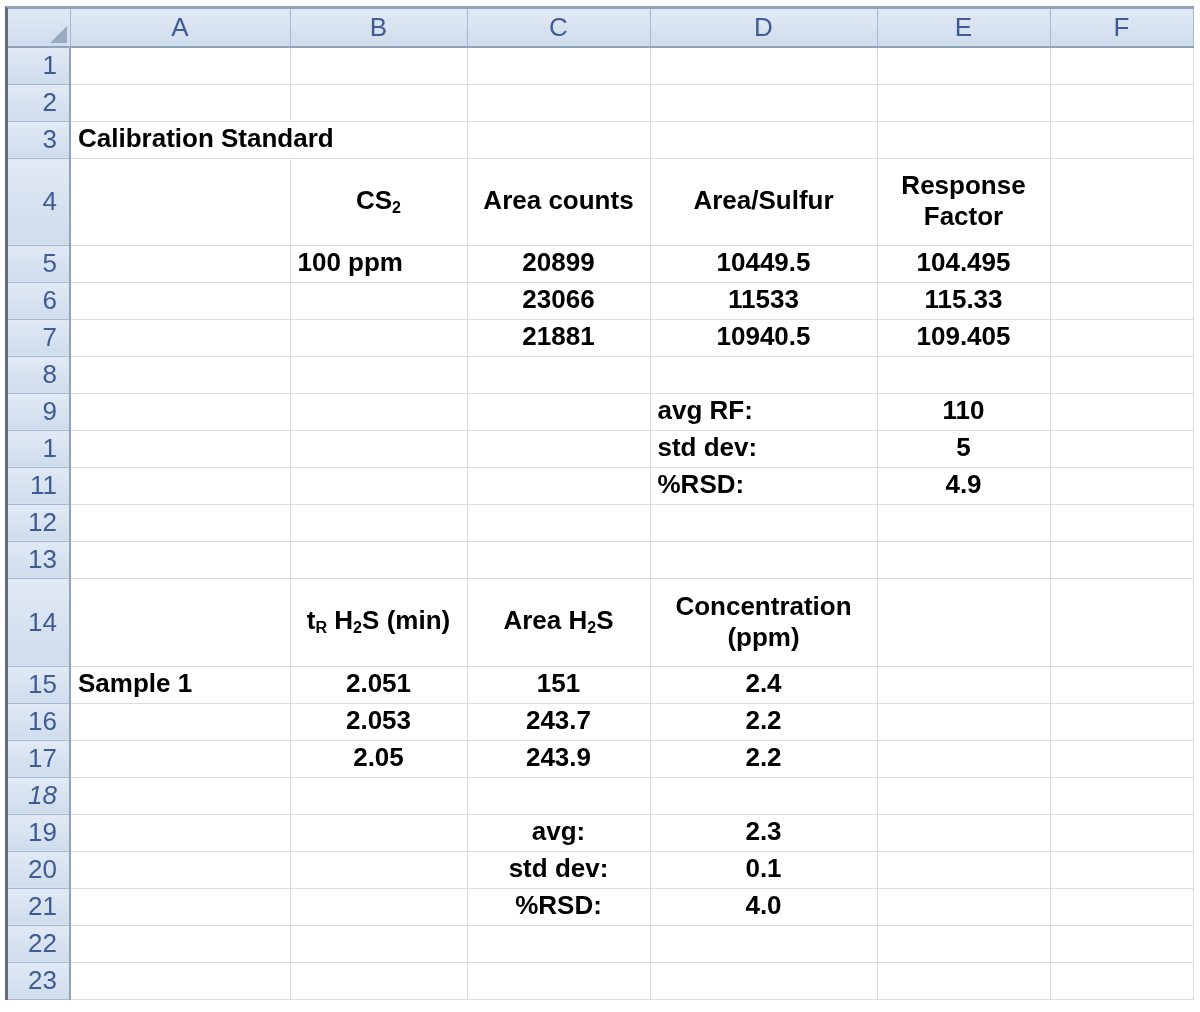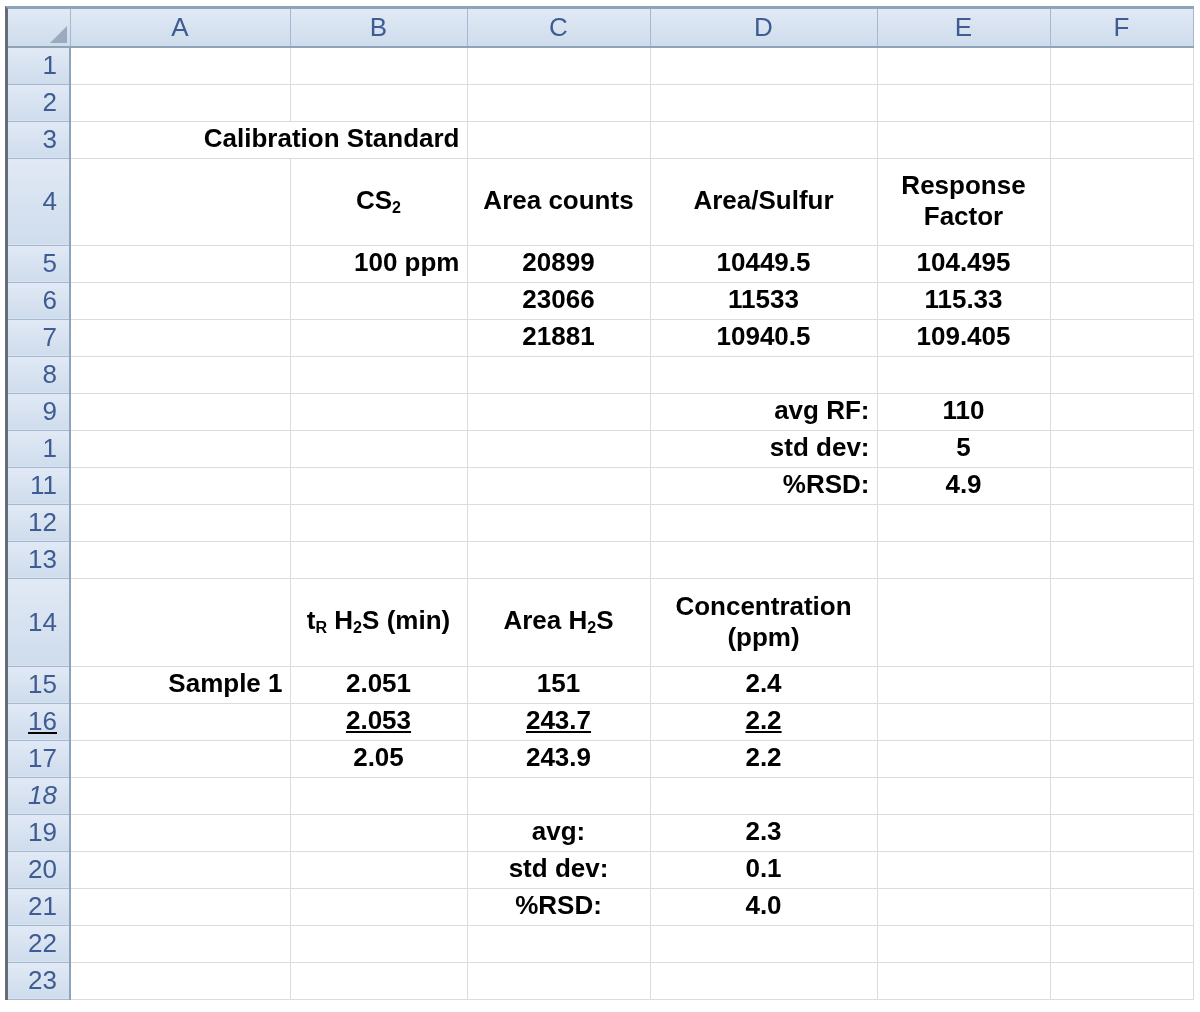--- a/index.html
+++ b/index.html
@@ -54,21 +54,21 @@
     border-bottom:17px solid var(--triangle);
   }
   
   td{
     border-right:1px solid var(--gridline);
     border-bottom:1px solid var(--gridline);
     font-size:26px;font-weight:bold;color:var(--cell-text);
     padding:0 7px 4px 7px;vertical-align:bottom;
     white-space:nowrap;overflow:visible;line-height:1.15;
   }
-  td.al{text-align:right}
+  td.al{text-align:left}
   td.ac{text-align:center}
   td.ar{text-align:center}
   td.vm{vertical-align:middle;padding-bottom:1px}
   td.wrap{white-space:normal;line-height:1.18}
   .sub{font-size:0.62em;vertical-align:-0.22em}
 </style>
 </head>
 <body>
 
 <div class="sheet-wrap">
@@ -223,21 +223,21 @@
         </tr>
         <tr style="height: 37px;">
           <th class="row-h">15</th>
           <td class="al"><span>Sample 1</span></td>
           <td class="ac"><span>2.051</span></td>
           <td class="ac"><span>151</span></td>
           <td class="ac"><span>2.4</span></td>
           <td></td>
           <td></td>
         </tr>
-        <tr style="height: 37px; text-decoration: underline;">
+        <tr style="height: 37px;">
           <th class="row-h">16</th>
           <td></td>
           <td class="ac"><span>2.053</span></td>
           <td class="ac"><span>243.7</span></td>
           <td class="ac"><span>2.2</span></td>
           <td></td>
           <td></td>
         </tr>
         <tr style="height: 37px;">
           <th class="row-h">17</th>

